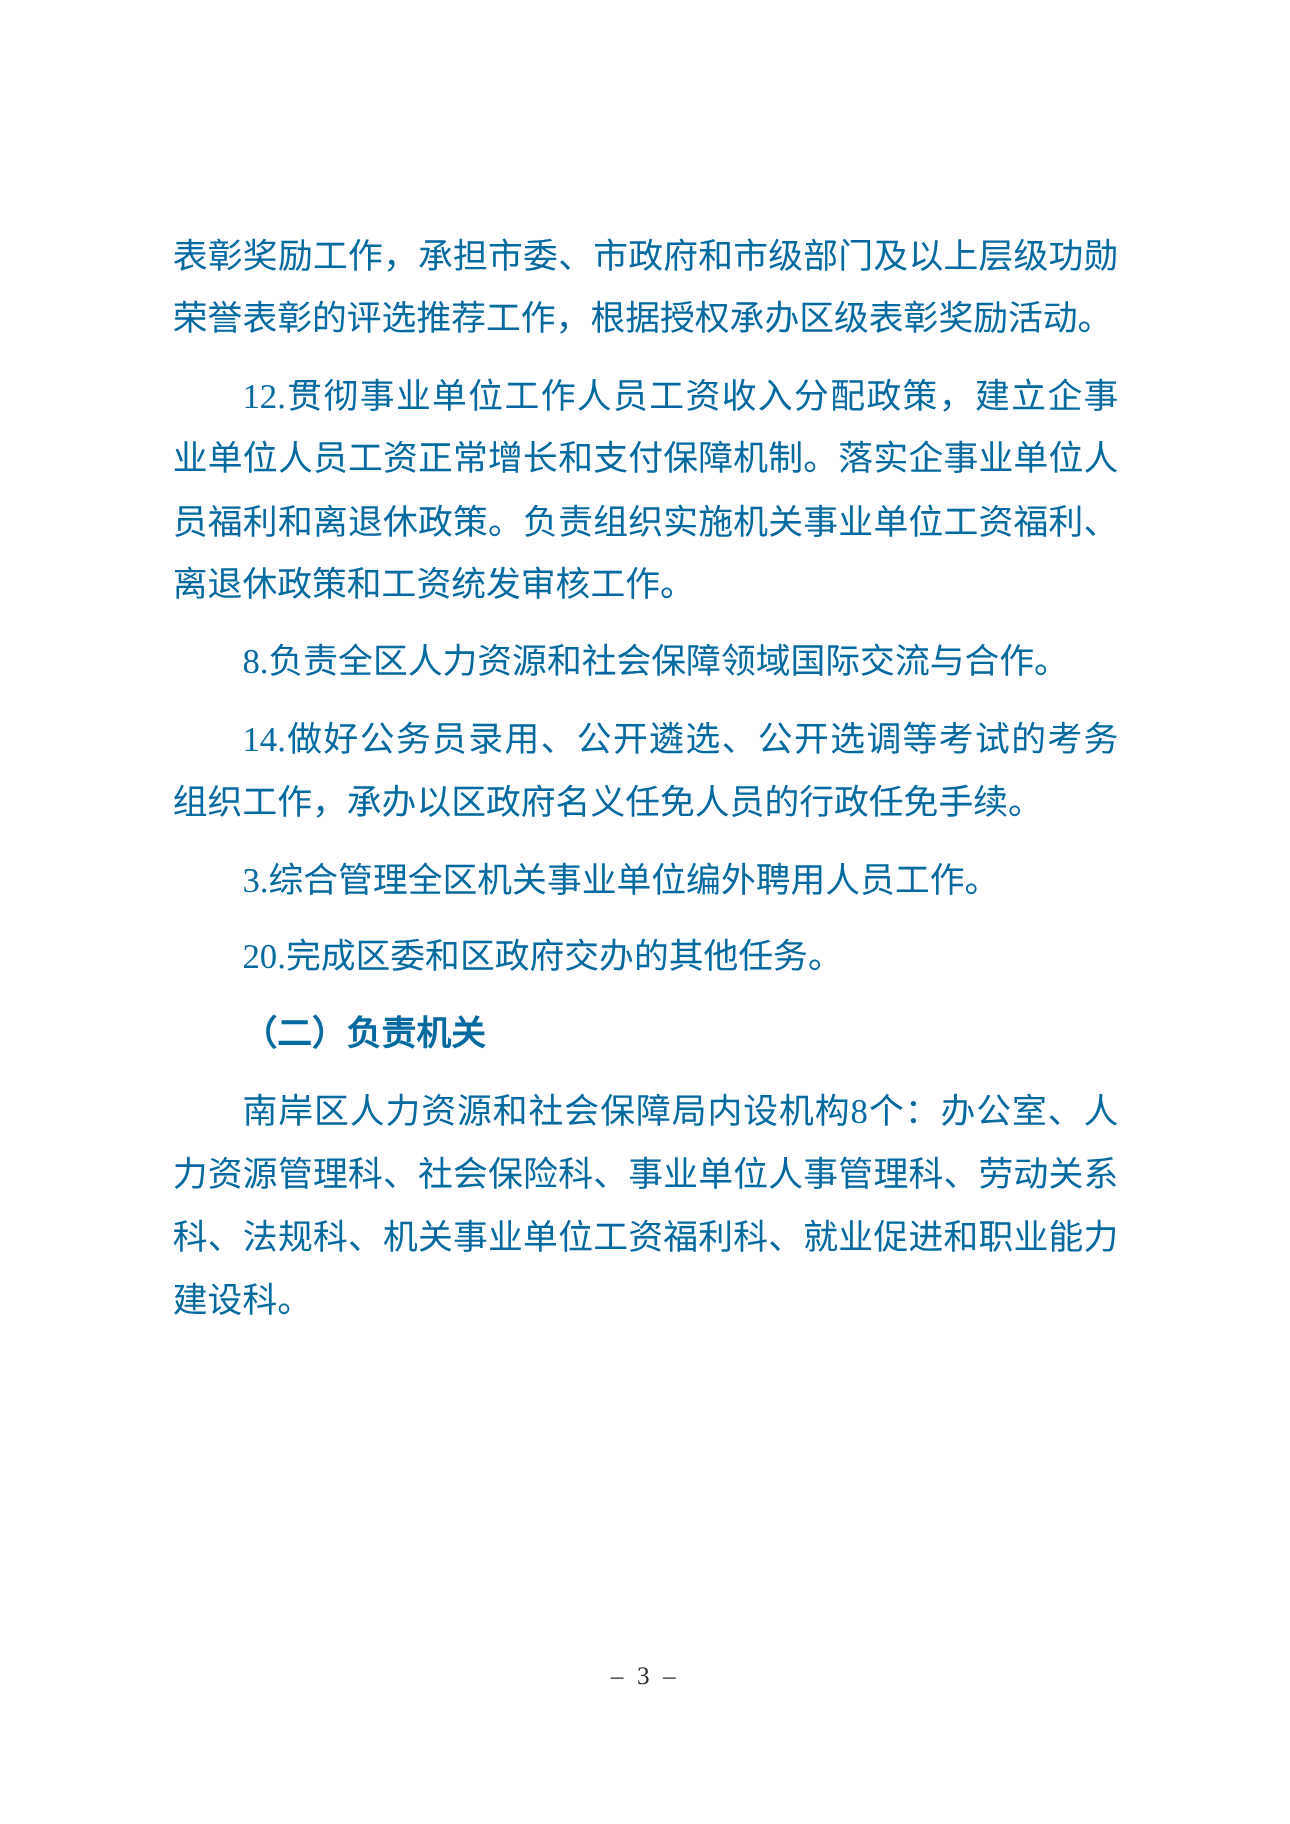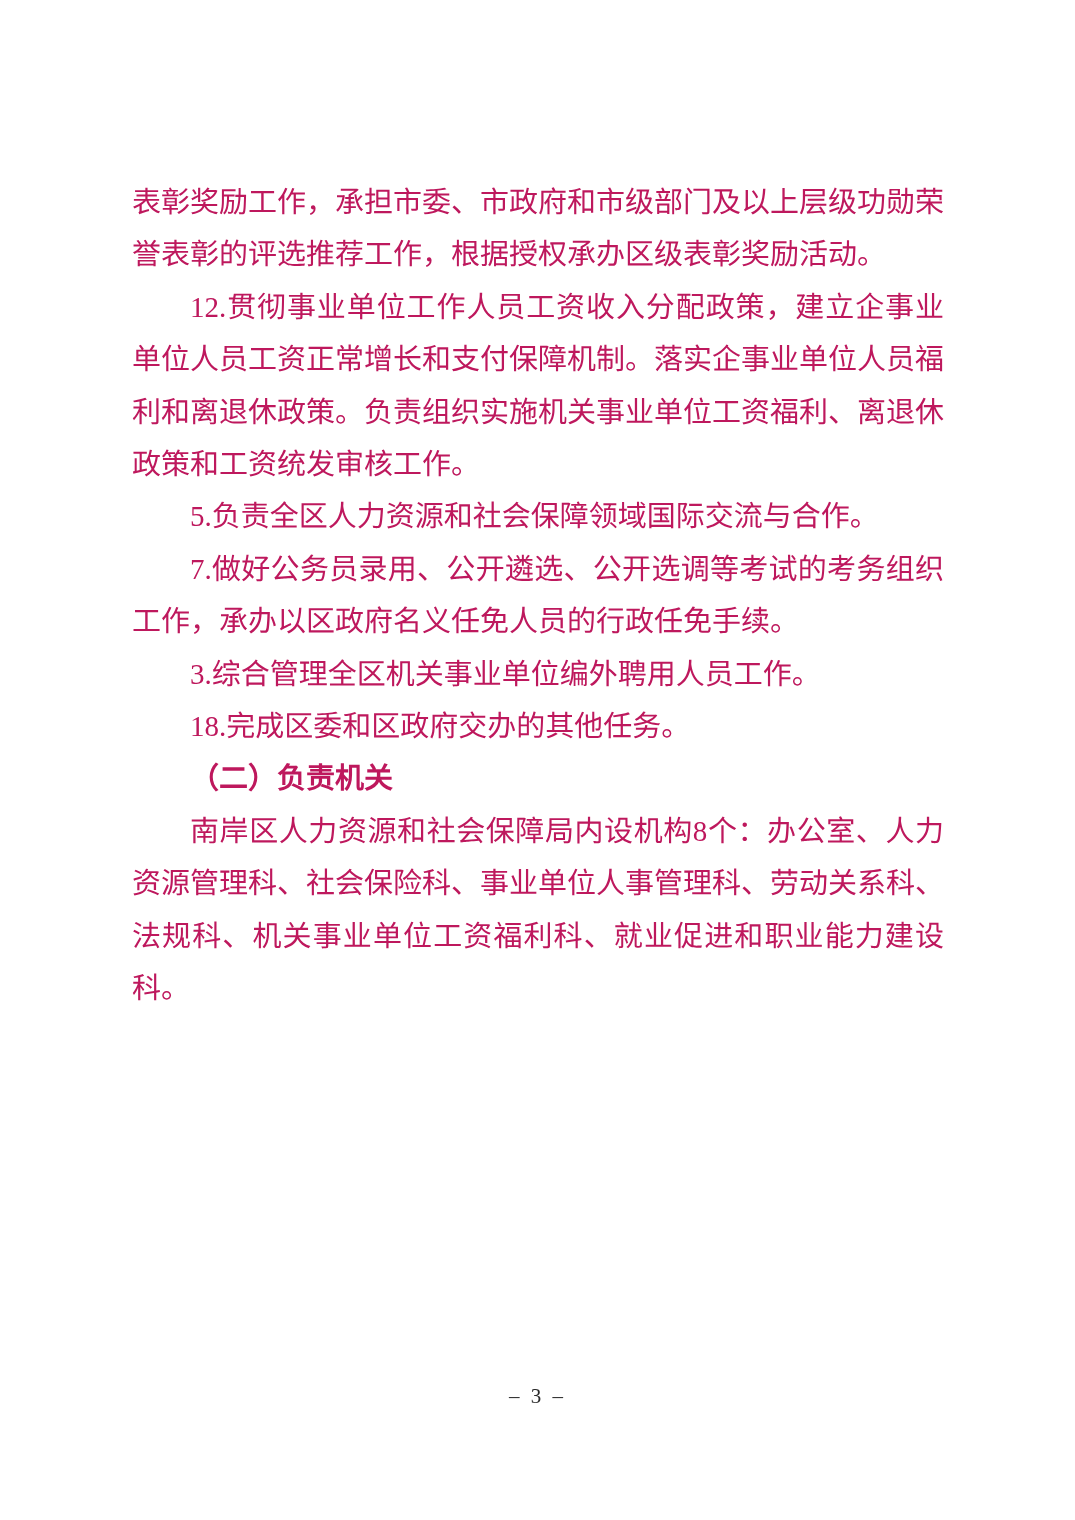--- a/index.html
+++ b/index.html
@@ -19,24 +19,24 @@
     inset: 0;
     background: #ffffff;
   }
   .content {
     position: absolute;
     left: 132px;
     top: 176px;
     width: 812px;
   }
   .para {
-    margin: 0;
+    margin: 12px;
     font-size: 29px;
     line-height: 52.4px;
-    color: #be185d;
+    color: #0369a1;
     text-align: justify;
     text-justify: inter-ideograph;
     letter-spacing: 0;
     word-break: break-all;
   }
   .indent {
     text-indent: 2em;
   }
   .heading {
     font-weight: bold;
@@ -52,22 +52,22 @@
     letter-spacing: 3px;
   }
 </style>
 </head>
 <body>
 
 <div class="page">
   <main class="content">
     <p class="para">表彰奖励工作，承担市委、市政府和市级部门及以上层级功勋荣誉表彰的评选推荐工作，根据授权承办区级表彰奖励活动。</p>
     <p class="para indent">12.贯彻事业单位工作人员工资收入分配政策，建立企事业单位人员工资正常增长和支付保障机制。落实企事业单位人员福利和离退休政策。负责组织实施机关事业单位工资福利、离退休政策和工资统发审核工作。</p>
-    <p class="para indent">5.负责全区人力资源和社会保障领域国际交流与合作。</p>
-    <p class="para indent">7.做好公务员录用、公开遴选、公开选调等考试的考务组织工作，承办以区政府名义任免人员的行政任免手续。</p>
+    <p class="para indent">8.负责全区人力资源和社会保障领域国际交流与合作。</p>
+    <p class="para indent">14.做好公务员录用、公开遴选、公开选调等考试的考务组织工作，承办以区政府名义任免人员的行政任免手续。</p>
     <p class="para indent">3.综合管理全区机关事业单位编外聘用人员工作。</p>
-    <p class="para indent">18.完成区委和区政府交办的其他任务。</p>
+    <p class="para indent">20.完成区委和区政府交办的其他任务。</p>
     <p class="para indent heading">（二）负责机关</p>
     <p class="para indent">南岸区人力资源和社会保障局内设机构8个：办公室、人力资源管理科、社会保险科、事业单位人事管理科、劳动关系科、法规科、机关事业单位工资福利科、就业促进和职业能力建设科。</p>
   </main>
 
   <footer class="page-footer">– 3 –</footer>
 </div>
 
 </body></html>

